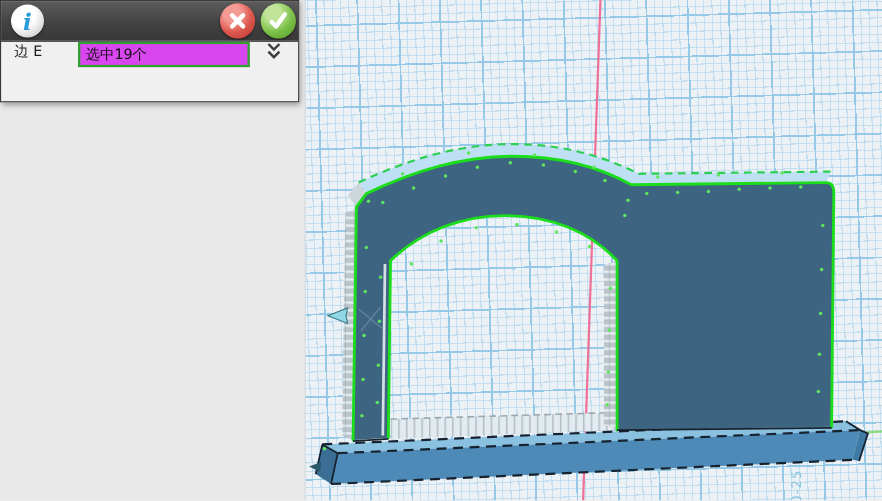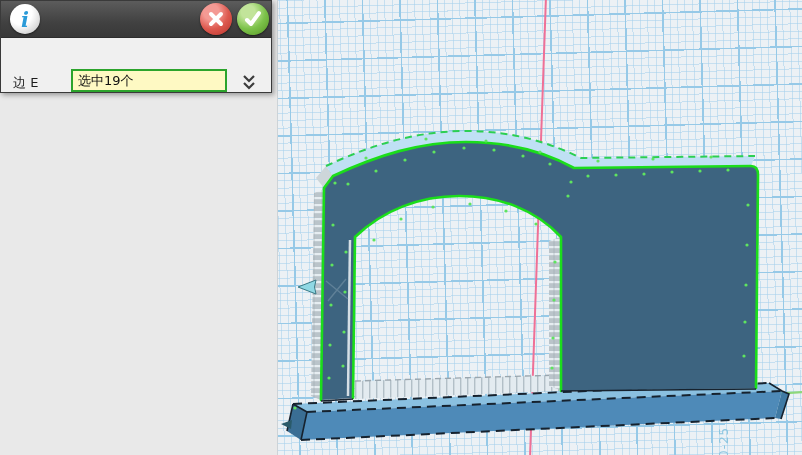--- a/index.html
+++ b/index.html
@@ -18,23 +18,23 @@
 
   
   .left-panel{position:absolute;left:0;top:0;width:278px;height:455px;background:#e9e9e9;border-right:1px solid #cdd3d7}
   .dialog{position:absolute;left:0;top:0;width:272px;height:93px;background:#f0f0f0;border:1px solid #3a3a3a;box-shadow:2px 2px 5px rgba(0,0,0,.35)}
   .titlebar{height:37px;background:linear-gradient(#5c5c5c,#414141 60%,#383838);display:flex;align-items:center;padding:0 2px;border-bottom:1px solid #2d2d2d}
   .info-icon{width:30px;height:30px;margin-left:7px;border-radius:50%;background:radial-gradient(circle at 35% 30%,#ffffff 0 40%,#d8d8d8 75%,#b8b8b8);display:flex;align-items:center;justify-content:center;font-family:"DejaVu Serif","Liberation Serif",serif;font-style:italic;font-weight:bold;font-size:21px;color:#2b9bd8;box-shadow:0 1px 2px rgba(0,0,0,.5)}
   .tb-spacer{flex:1}
   .round-btn{width:32px;height:32px;border-radius:50%;border:none;display:flex;align-items:center;justify-content:center;cursor:pointer;margin-left:5px;box-shadow:0 1px 2px rgba(0,0,0,.55)}
   .round-btn.cancel{background:radial-gradient(circle at 35% 28%,#f49a94 0 25%,#dd5a50 55%,#b93028)}
   .round-btn.ok{background:radial-gradient(circle at 35% 28%,#c2e49a 0 22%,#7cc24a 55%,#549422)}
-  .dlg-body{display:flex;align-items:flex-end;height:54px;padding:0 8px}
+  .dlg-body{display:flex;align-items:flex-start;height:54px;padding:0 8px}
   .field-label{font-size:13px;color:#1d1d1d;width:62px;padding-left:4px}
-  .sel-input{width:156px;height:23px;border:2px solid var(--ui_green);background:#fef9c3;font-size:13px;padding:0 5px;color:#111;outline:none;font-family:inherit}
+  .sel-input{width:156px;height:23px;border:2px solid var(--ui_green);background:#d946ef;font-size:13px;padding:0 5px;color:#111;outline:none;font-family:inherit}
   .chevron{margin-left:14px;cursor:pointer;display:flex;flex-direction:column;line-height:0}
 
   
   .viewport{position:absolute;left:278px;top:0;width:524px;height:455px;overflow:hidden;background:#ecf1f5}
   .grid-plane{position:absolute;left:-60px;top:-60px;width:680px;height:580px;transform:rotate(-1.6deg);
     background-color:#ecf1f5;
     background-image:
       repeating-linear-gradient(to right,#96c9e7 0 1.6px,transparent 1.6px 37.5px),
       repeating-linear-gradient(to bottom,#96c9e7 0 1.6px,transparent 1.6px 37.5px),
       repeating-linear-gradient(to right,rgba(165,208,236,.55) 0 1px,transparent 1px 7.5px),

